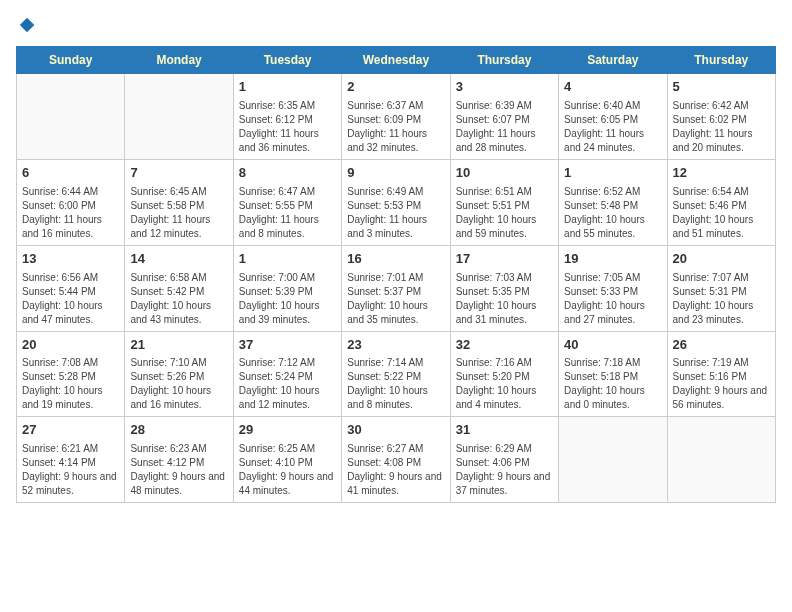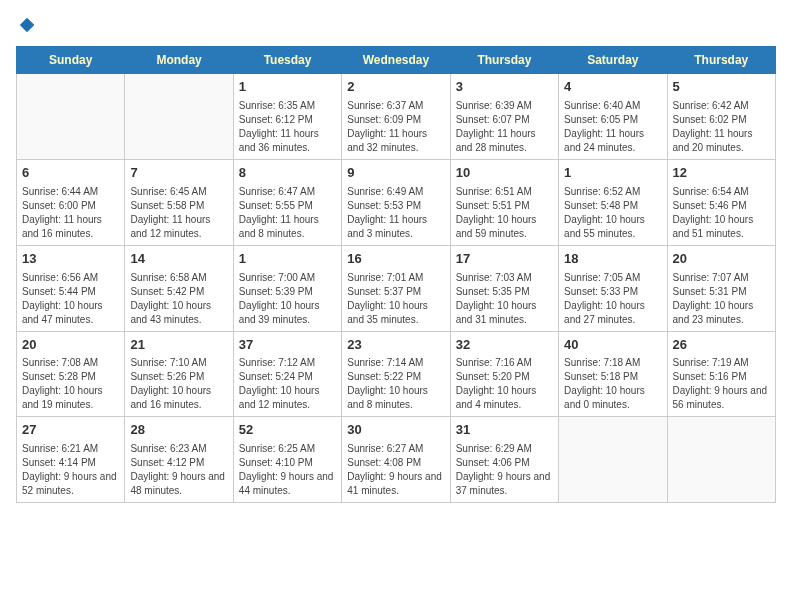--- a/index.html
+++ b/index.html
@@ -196,21 +196,21 @@
         </td>
         <td>
           <span class="day-number">16</span>
           <div class="day-info">Sunrise: 7:01 AM<br>Sunset: 5:37 PM<br>Daylight: 10 hours and 35 minutes.</div>
         </td>
         <td>
           <span class="day-number">17</span>
           <div class="day-info">Sunrise: 7:03 AM<br>Sunset: 5:35 PM<br>Daylight: 10 hours and 31 minutes.</div>
         </td>
         <td>
-          <span class="day-number">18</span>
+          <span class="day-number">19</span>
           <div class="day-info">Sunrise: 7:05 AM<br>Sunset: 5:33 PM<br>Daylight: 10 hours and 27 minutes.</div>
         </td>
         <td>
           <span class="day-number">20</span>
           <div class="day-info">Sunrise: 7:07 AM<br>Sunset: 5:31 PM<br>Daylight: 10 hours and 23 minutes.</div>
         </td>
       </tr>
       <tr>
         <td>
           <span class="day-number">20</span>
@@ -244,21 +244,21 @@
       <tr>
         <td>
           <span class="day-number">27</span>
           <div class="day-info">Sunrise: 6:21 AM<br>Sunset: 4:14 PM<br>Daylight: 9 hours and 52 minutes.</div>
         </td>
         <td>
           <span class="day-number">28</span>
           <div class="day-info">Sunrise: 6:23 AM<br>Sunset: 4:12 PM<br>Daylight: 9 hours and 48 minutes.</div>
         </td>
         <td>
-          <span class="day-number">52</span>
+          <span class="day-number">29</span>
           <div class="day-info">Sunrise: 6:25 AM<br>Sunset: 4:10 PM<br>Daylight: 9 hours and 44 minutes.</div>
         </td>
         <td>
           <span class="day-number">30</span>
           <div class="day-info">Sunrise: 6:27 AM<br>Sunset: 4:08 PM<br>Daylight: 9 hours and 41 minutes.</div>
         </td>
         <td>
           <span class="day-number">31</span>
           <div class="day-info">Sunrise: 6:29 AM<br>Sunset: 4:06 PM<br>Daylight: 9 hours and 37 minutes.</div>
         </td>

